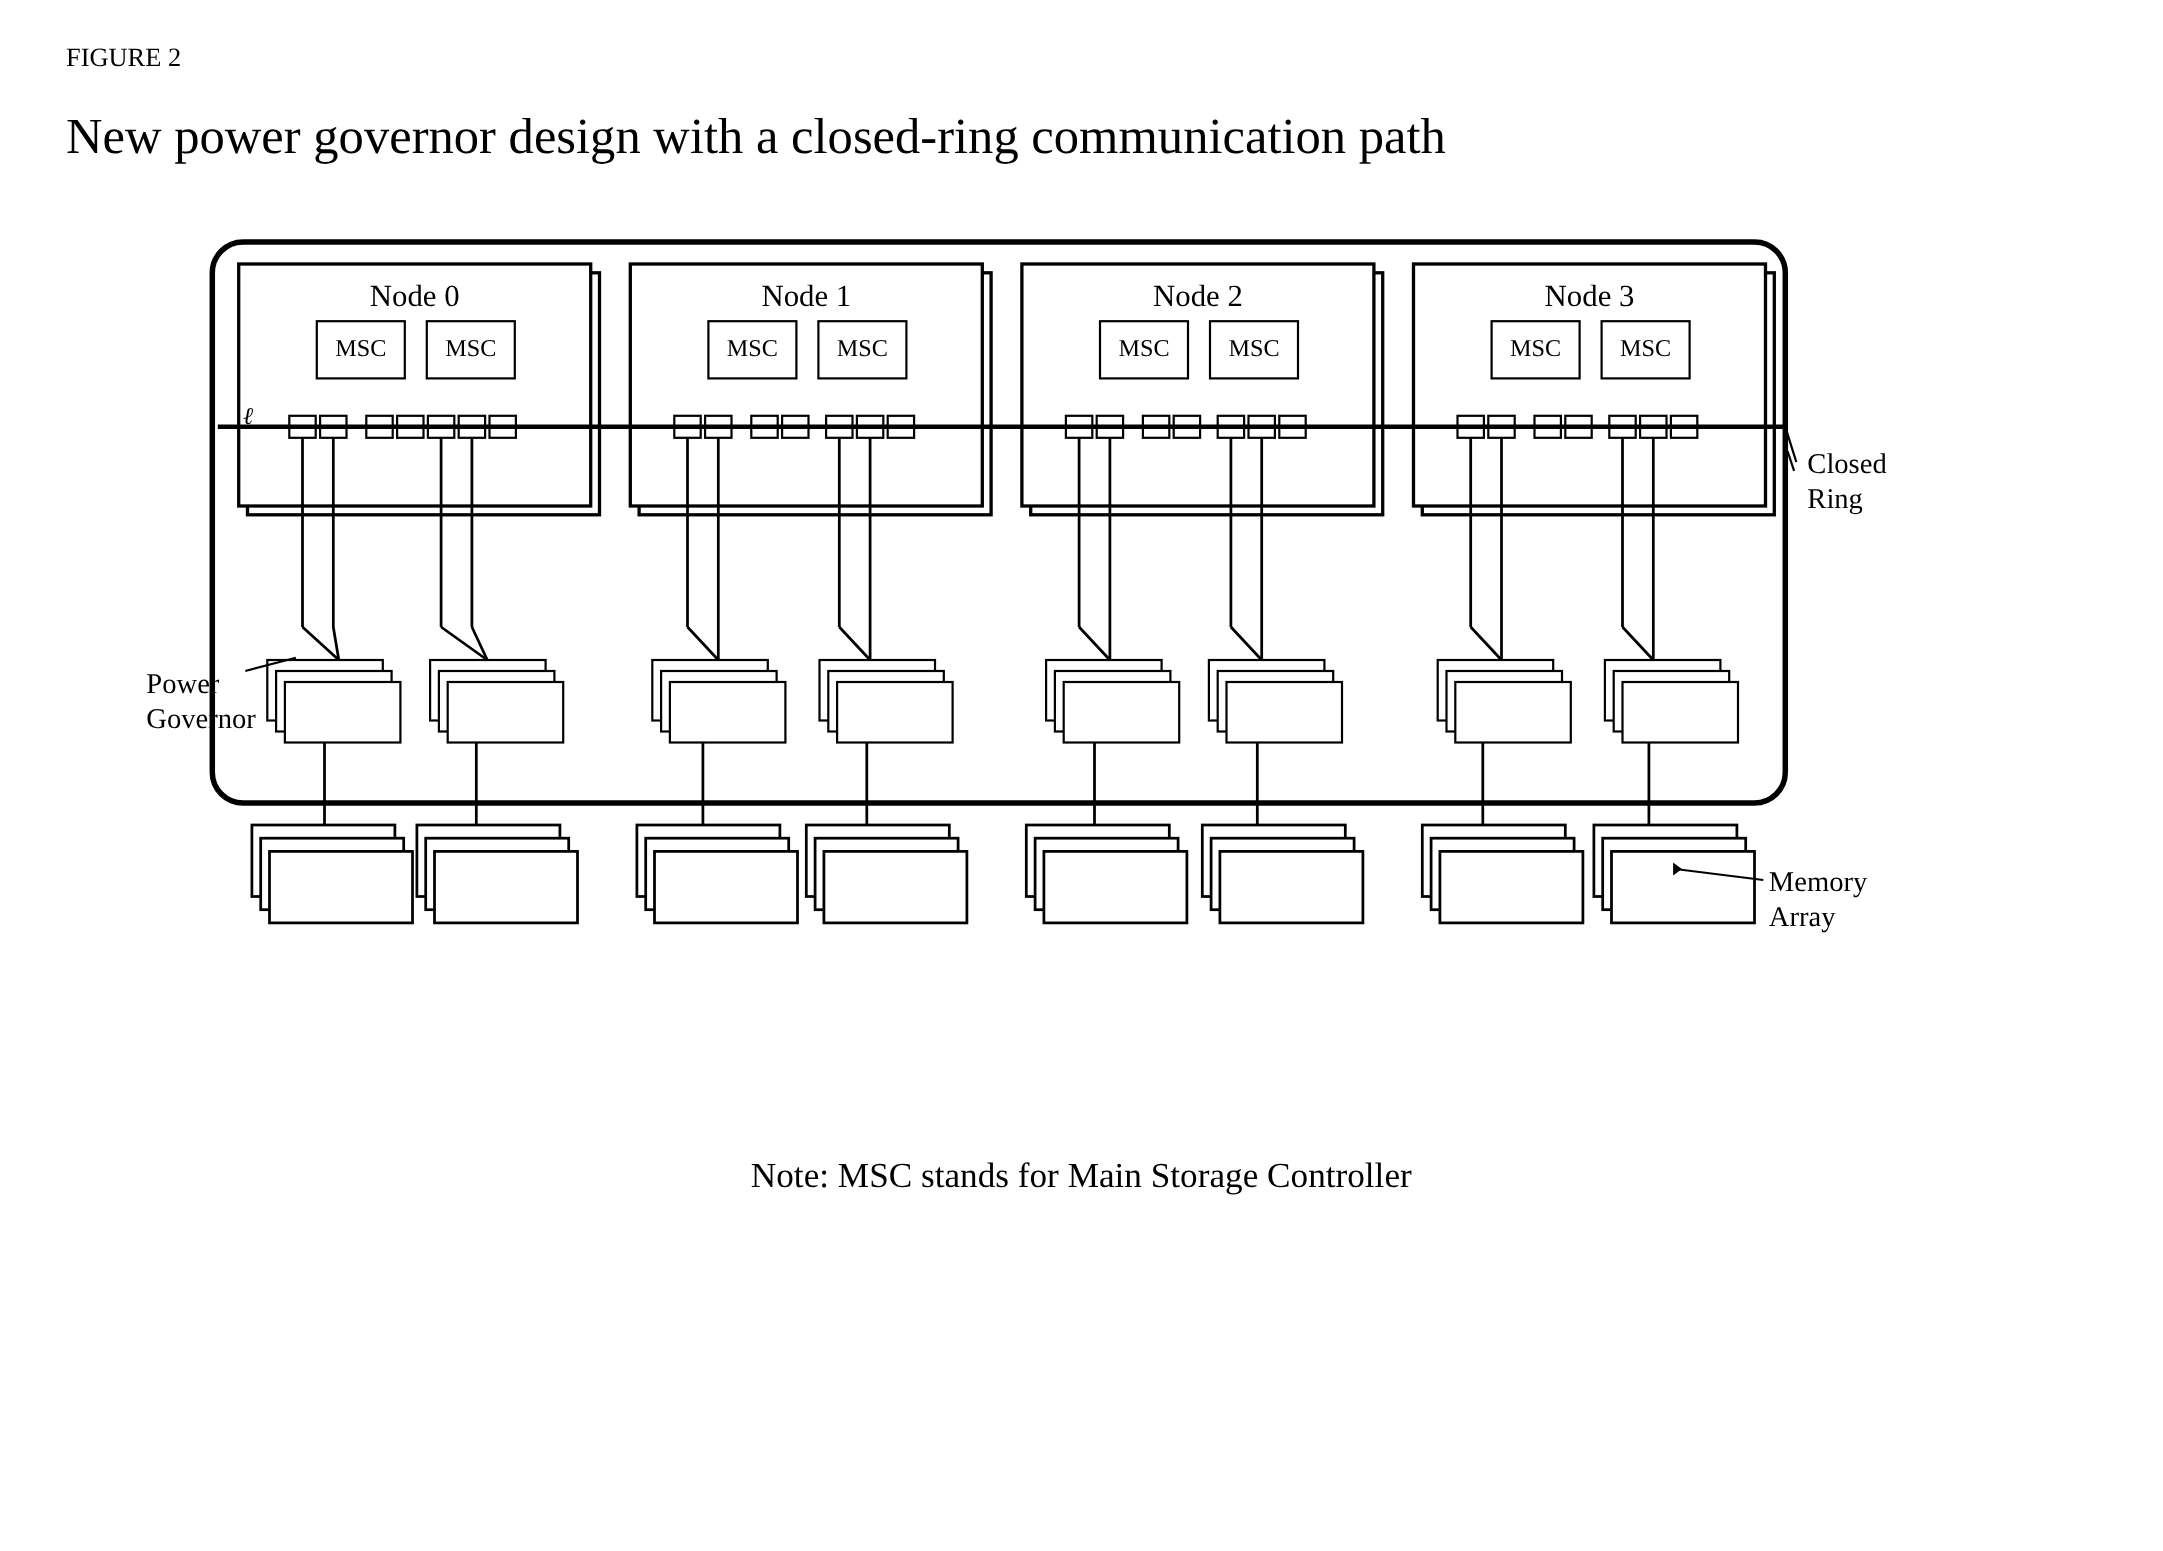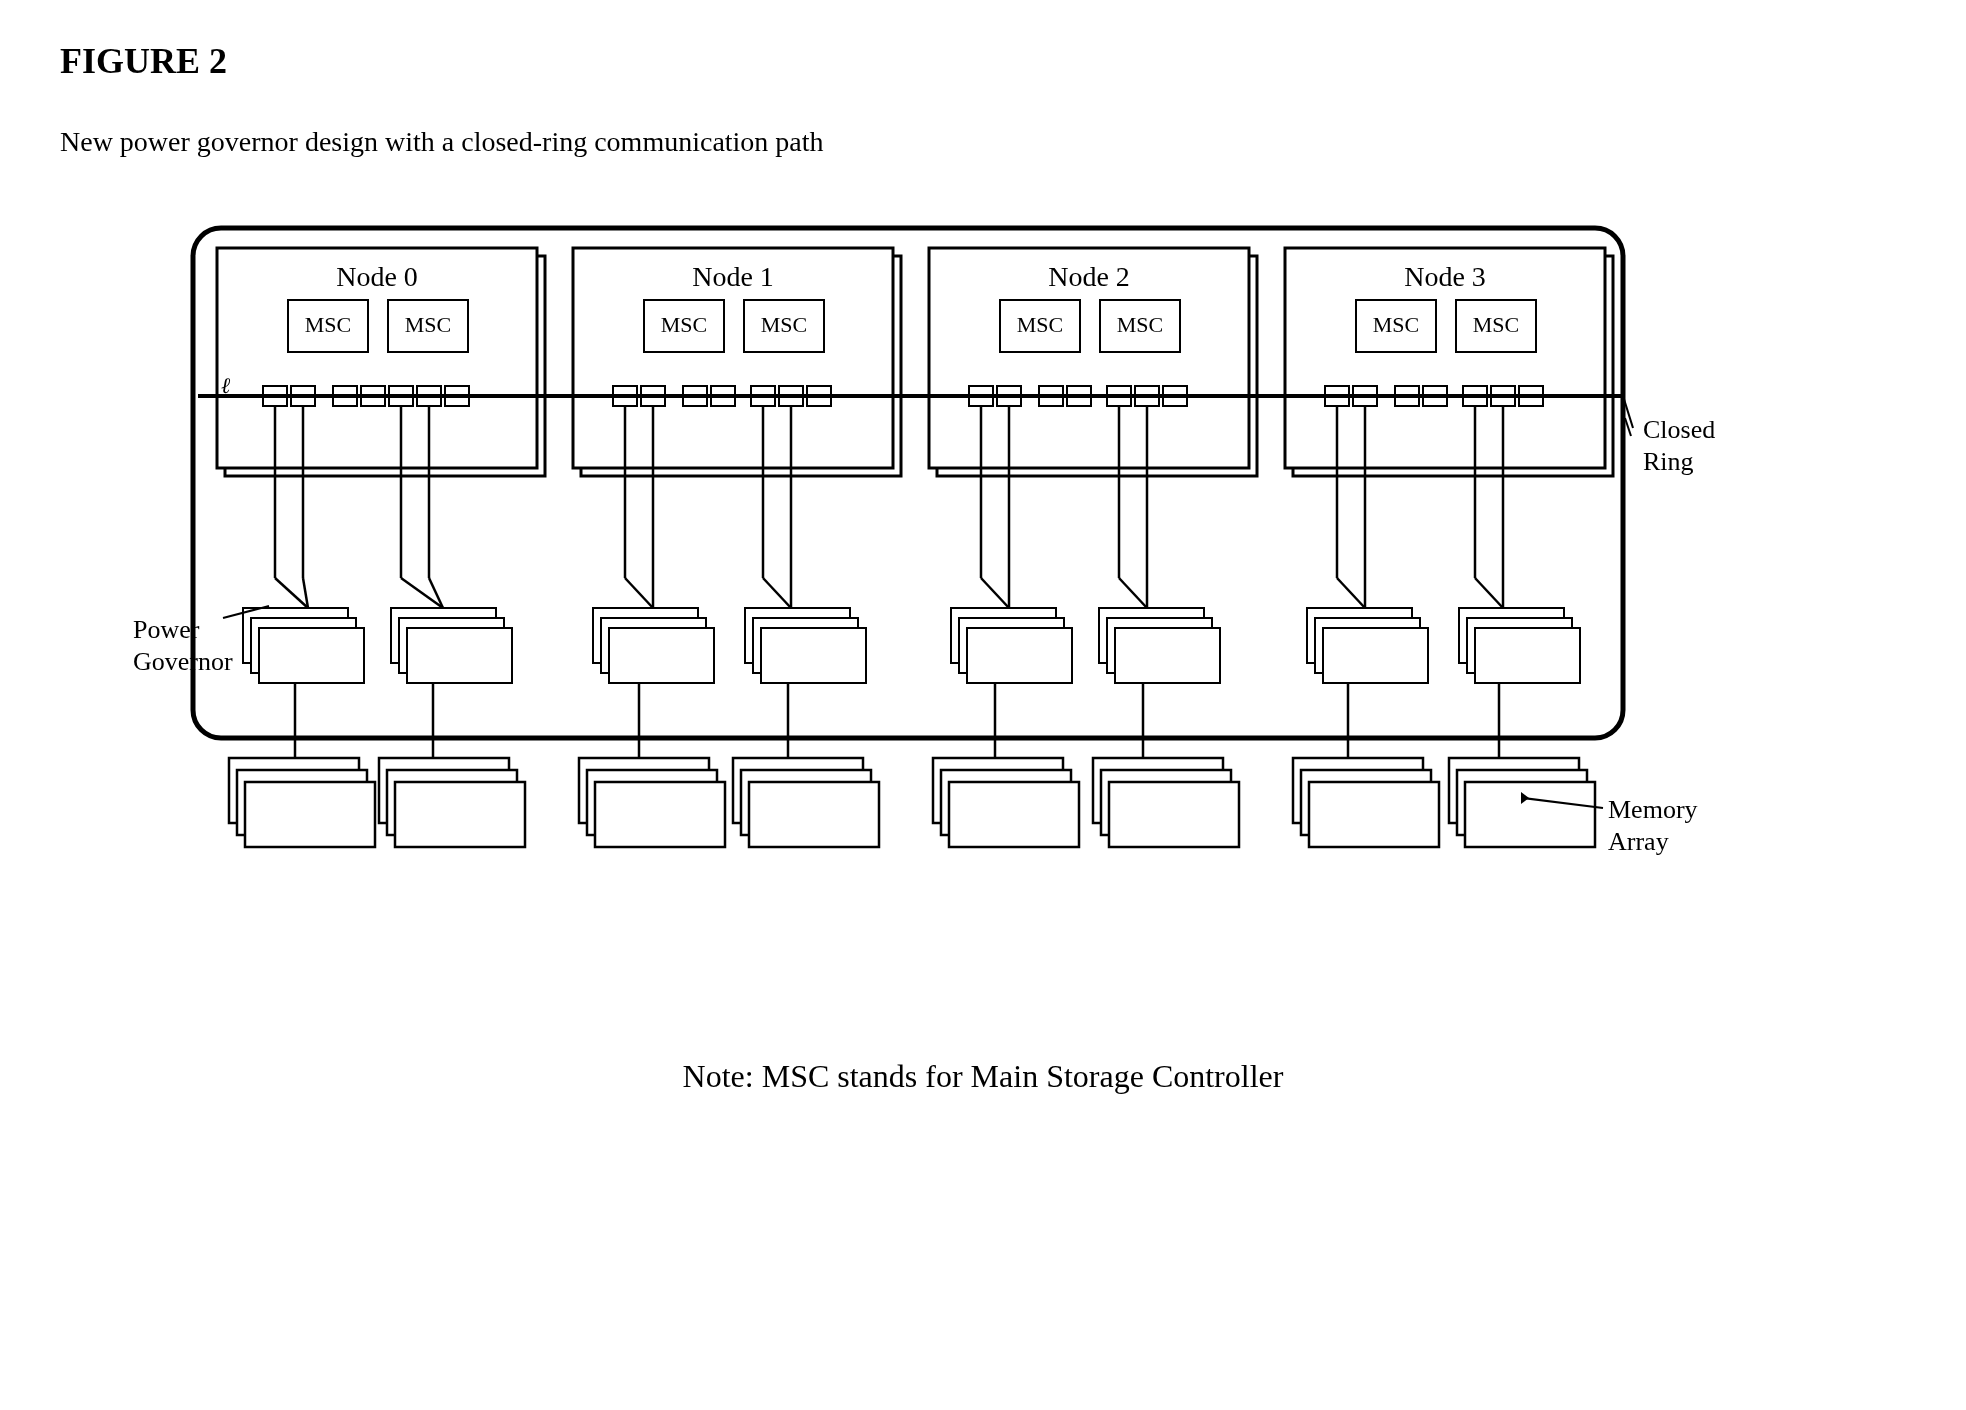--- a/index.html
+++ b/index.html
@@ -6,27 +6,27 @@
     body {
       background: #fff;
       font-family: 'Times New Roman', Times, serif;
       width: 1966px;
       min-height: 1410px;
       padding: 40px 60px;
       color: #000;
     }
 
     .figure-title {
-      font-size: 36px;
-      font-weight: bold;
-      margin-bottom: 44px;
+      font-size: 24px;
+      font-weight: normal;
+      margin-bottom: 30px;
     }
 
     .figure-subtitle {
-      font-size: 28px;
+      font-size: 46px;
       font-weight: normal;
       margin-bottom: 60px;
     }
 
     .diagram-container {
       position: relative;
       width: 1700px;
       height: 780px;
       margin: 0 auto 60px auto;
       text-align: right;

